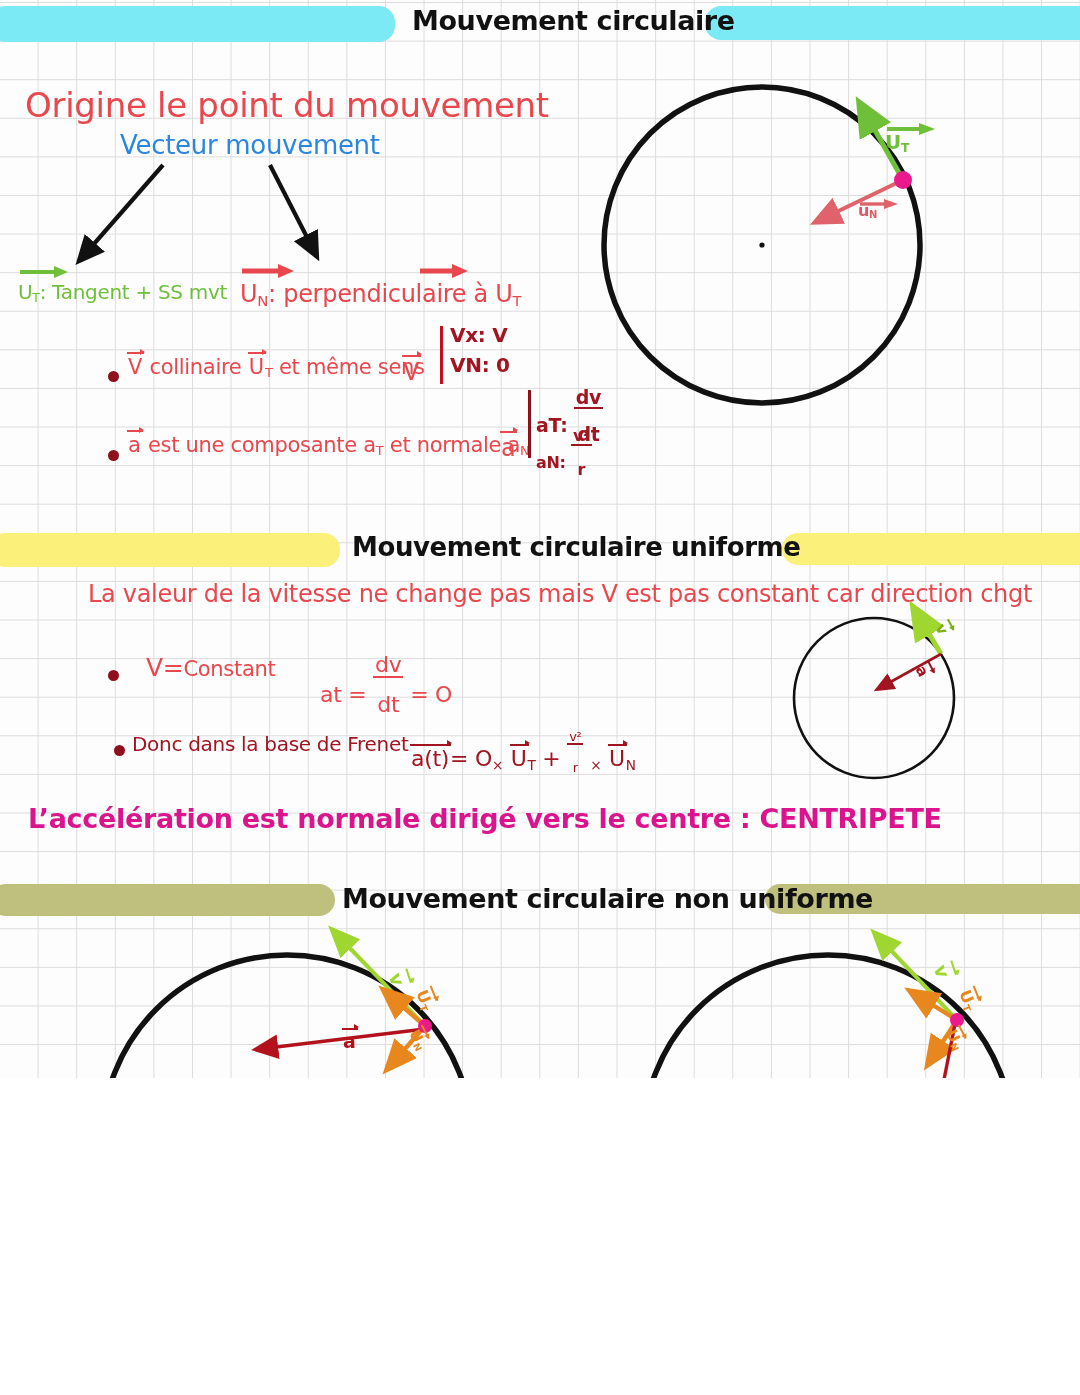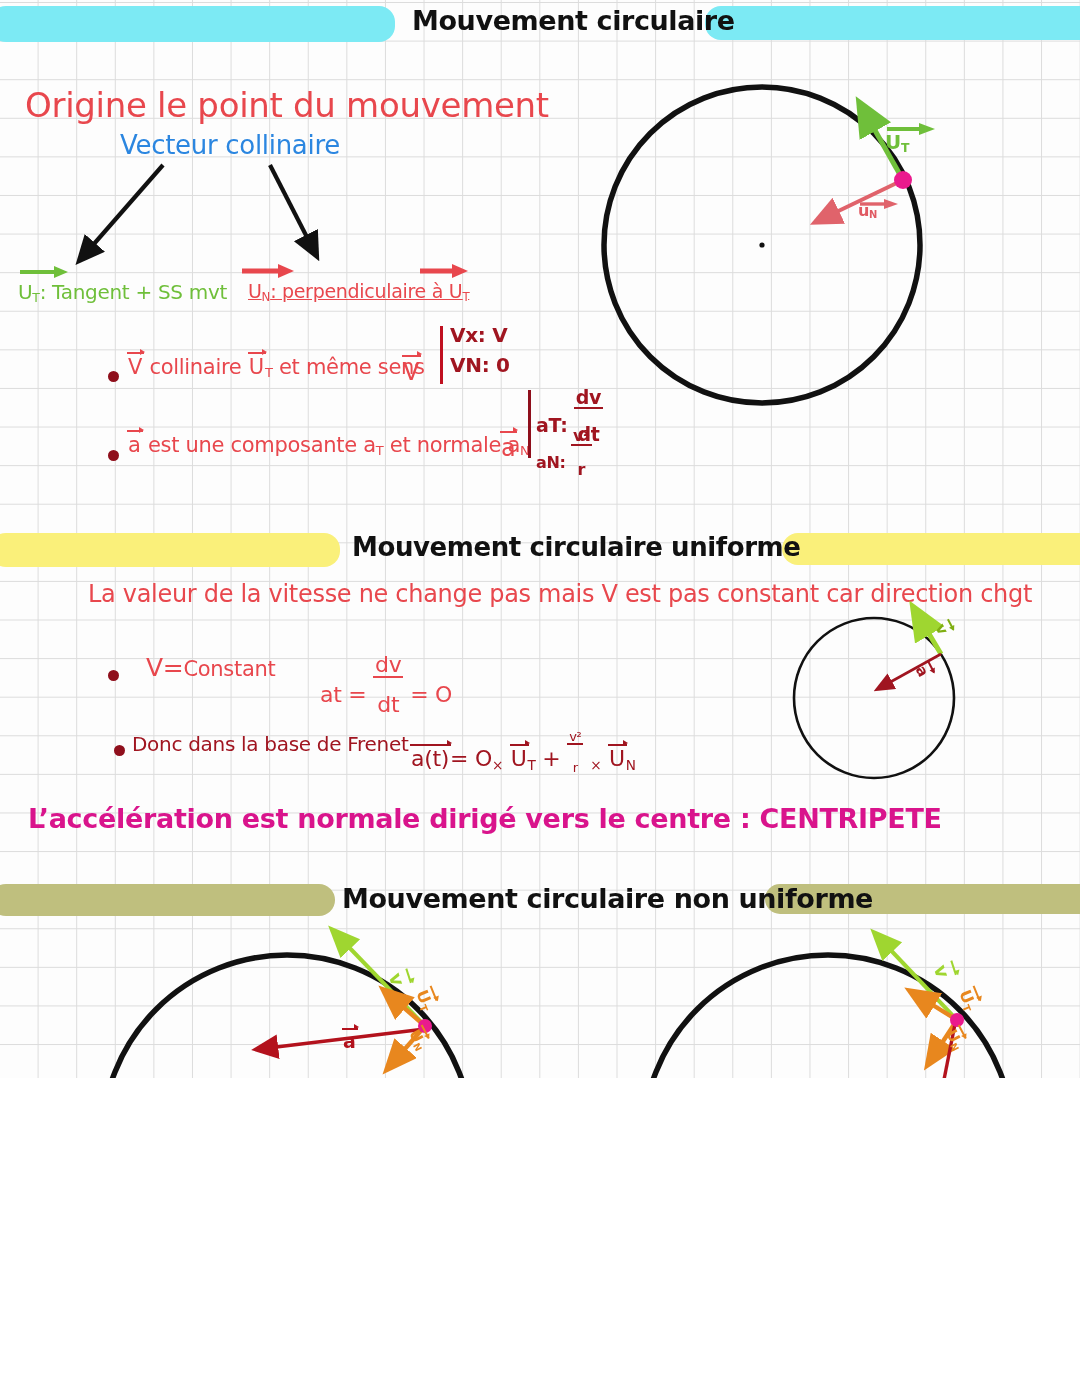--- a/index.html
+++ b/index.html
@@ -75,21 +75,21 @@
 <body>
 
 <div id="page">
 
   <div class="hl" style="left:-10px;top:6px;width:405px;height:36px;background:#7ceaf4;"></div>
   <div class="hl" style="left:705px;top:6px;width:390px;height:34px;background:#7ceaf4;"></div>
   <div class="sect-title" style="left:412px;top:5px;font-size:27px;">Mouvement circulaire</div>
 
   <div class="hw red" style="left:25px;top:85px;font-size:34px;">Origine le point du mouvement</div>
 
-  <div class="hw blue" style="left:120px;top:130px;font-size:26px;">Vecteur collinaire</div>
+  <div class="hw blue" style="left:120px;top:130px;font-size:26px;">Vecteur mouvement</div>
 
   <svg style="left:0;top:0;width:1080px;height:1395px;">
     <defs>
       <marker id="blkhead" markerWidth="7" markerHeight="7" refX="3.2" refY="3.2" orient="auto">
         <path d="M0,0 L7,3.2 L0,6.4 z" fill="#111"></path>
       </marker>
     </defs>
     <line x1="163" y1="165" x2="86" y2="253" stroke="#111" stroke-width="4.2" marker-end="url(#blkhead)"></line>
     <line x1="270" y1="165" x2="312" y2="247" stroke="#111" stroke-width="4.2" marker-end="url(#blkhead)"></line>
   </svg>
@@ -103,21 +103,21 @@
   </div>
 
   <svg style="left:240px;top:262px;width:60px;height:18px;">
     <line x1="2" y1="9" x2="40" y2="9" stroke="#e8474d" stroke-width="5"></line>
     <path d="M38,2 L54,9 L38,16 z" fill="#e8474d"></path>
   </svg>
   <svg style="left:418px;top:262px;width:54px;height:18px;">
     <line x1="2" y1="9" x2="36" y2="9" stroke="#e8474d" stroke-width="5"></line>
     <path d="M34,2 L50,9 L34,16 z" fill="#e8474d"></path>
   </svg>
-  <div class="hw red" style="left:248px;top:280px;font-size:19px;text-decoration:underline;">
+  <div class="hw red" style="left:240px;top:280px;font-size:24px;">
     <span>U</span><span class="sub">N</span><span>: perpendiculaire à U</span><span class="sub">T</span>
   </div>
 
   <div class="bullet" style="left:108px;top:371px;"></div>
   <div class="hw red" style="left:127px;top:355px;font-size:21px;">
     <span class="vec">V</span><span> collinaire </span><span class="vec">U</span><span class="sub">T</span><span> et même sens</span>
   </div>
   <div class="hw red" style="left:402px;top:358px;font-size:24px;">
     <span class="vec">V</span>
   </div>

